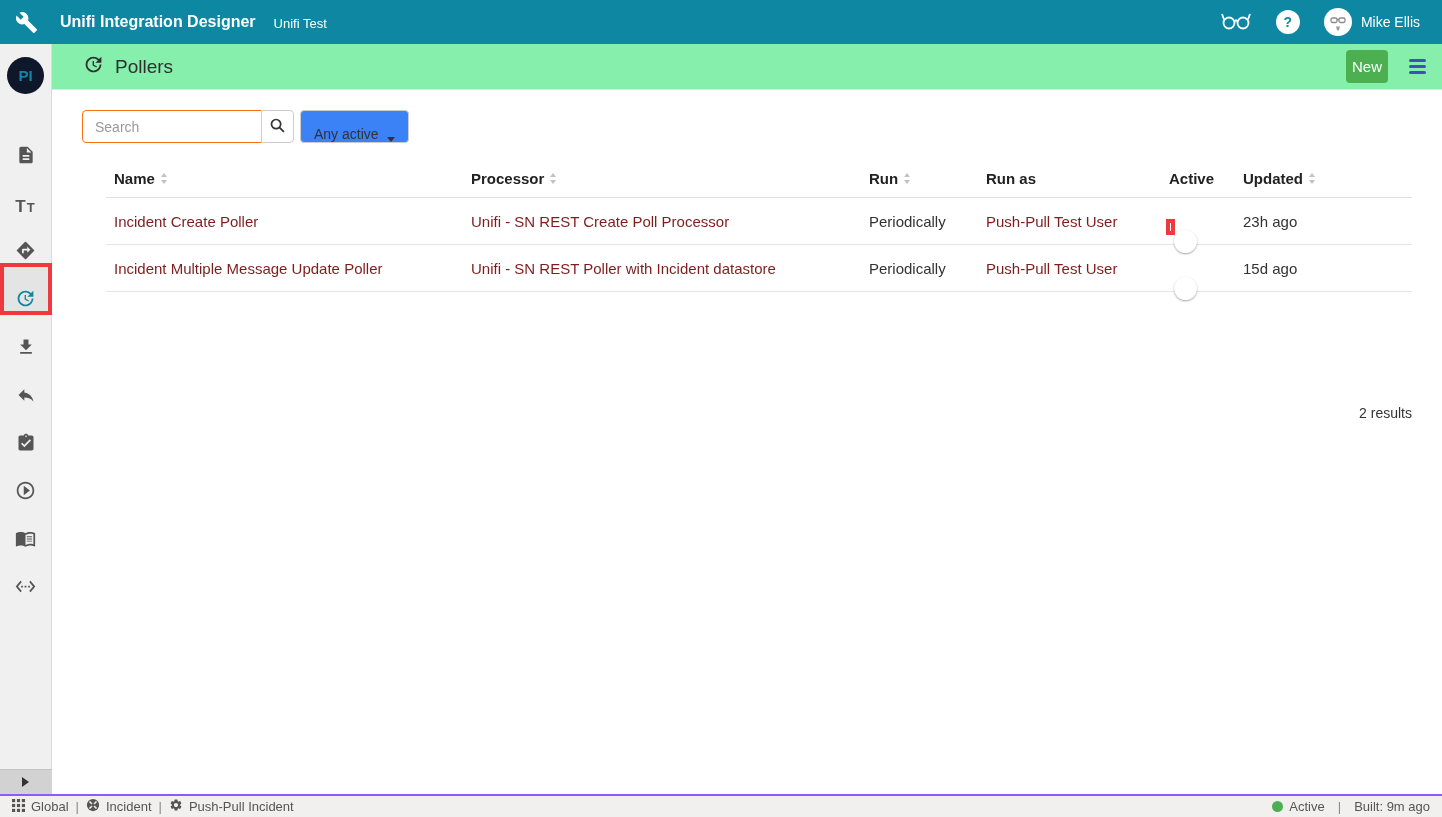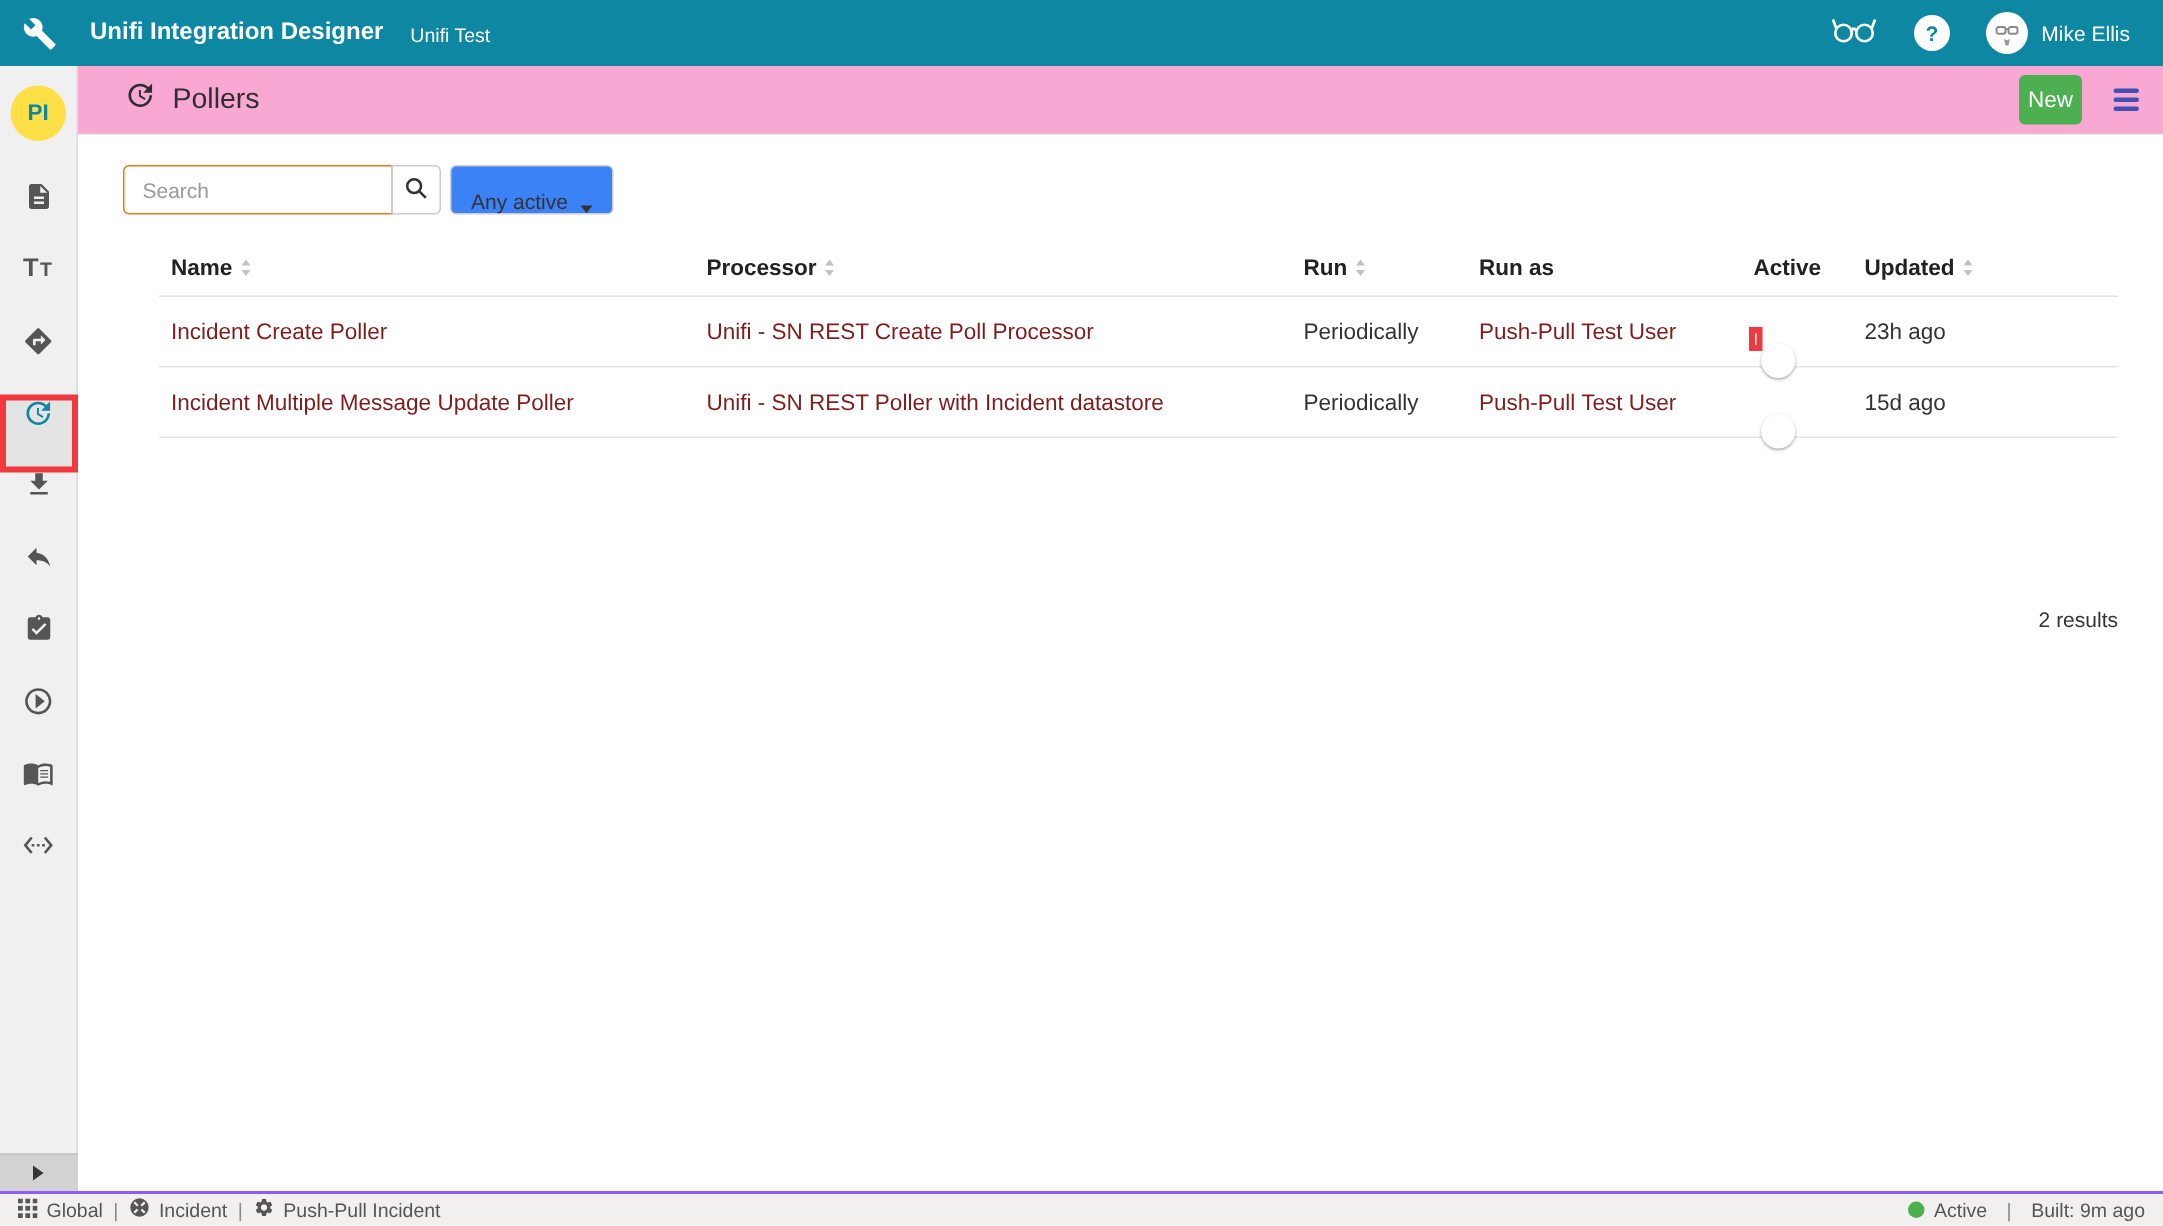--- a/index.html
+++ b/index.html
@@ -58,30 +58,30 @@
     width: 52px;
     background: #f0f0f0;
     border-right: 1px solid #dcdcdc;
     display: flex;
     flex-direction: column;
     align-items: center;
   }
   .sidebar-avatar {
     width: 37px; height: 37px;
     border-radius: 50%;
-    background: #fde047;
+    background: #0f172a;
     color: #0e87a5;
     font-size: 15px; font-weight: bold;
     display: flex; align-items: center; justify-content: center;
     margin-top: 13px;
   }
   .sidebar-nav { margin-top: 27px; display: flex; flex-direction: column; align-items: center; }
   .nav-item {
     width: 48px; height: 48px;
-    display: flex; align-items: flex-start; justify-content: center;
+    display: flex; align-items: flex-end; justify-content: center;
     color: #555;
     cursor: pointer;
   }
   .nav-item.active { background: #e4e4e4; color: #0d87a2; }
   .nav-item.annotated { outline: 4px solid #ef393e; outline-offset: -2px; }
   .sidebar-spacer { flex: 1; }
   .sidebar-expand {
     width: 52px; height: 25px;
     background: #d2d2d2;
     border-top: 1px solid #c2c2c2;
@@ -92,21 +92,21 @@
     width: 0; height: 0;
     border-left: 7px solid #333;
     border-top: 5px solid transparent;
     border-bottom: 5px solid transparent;
   }
 
   
   .main { flex: 1; display: flex; flex-direction: column; min-width: 0; background: #fff; }
   .page-header {
     height: 46px;
-    background: #f9a8d4;
+    background: #86efac;
     border-bottom: 1px solid #e3e3e3;
     display: flex; align-items: center;
     padding: 0 14px 0 31px;
   }
   .page-title { display: flex; align-items: center; gap: 11px; font-size: 19px; color: #2f2f2f; }
   .header-actions { margin-left: auto; display: flex; align-items: center; gap: 19px; }
   .new-button {
     background: #4caf50;
     color: #fff;
     font-size: 15px;

